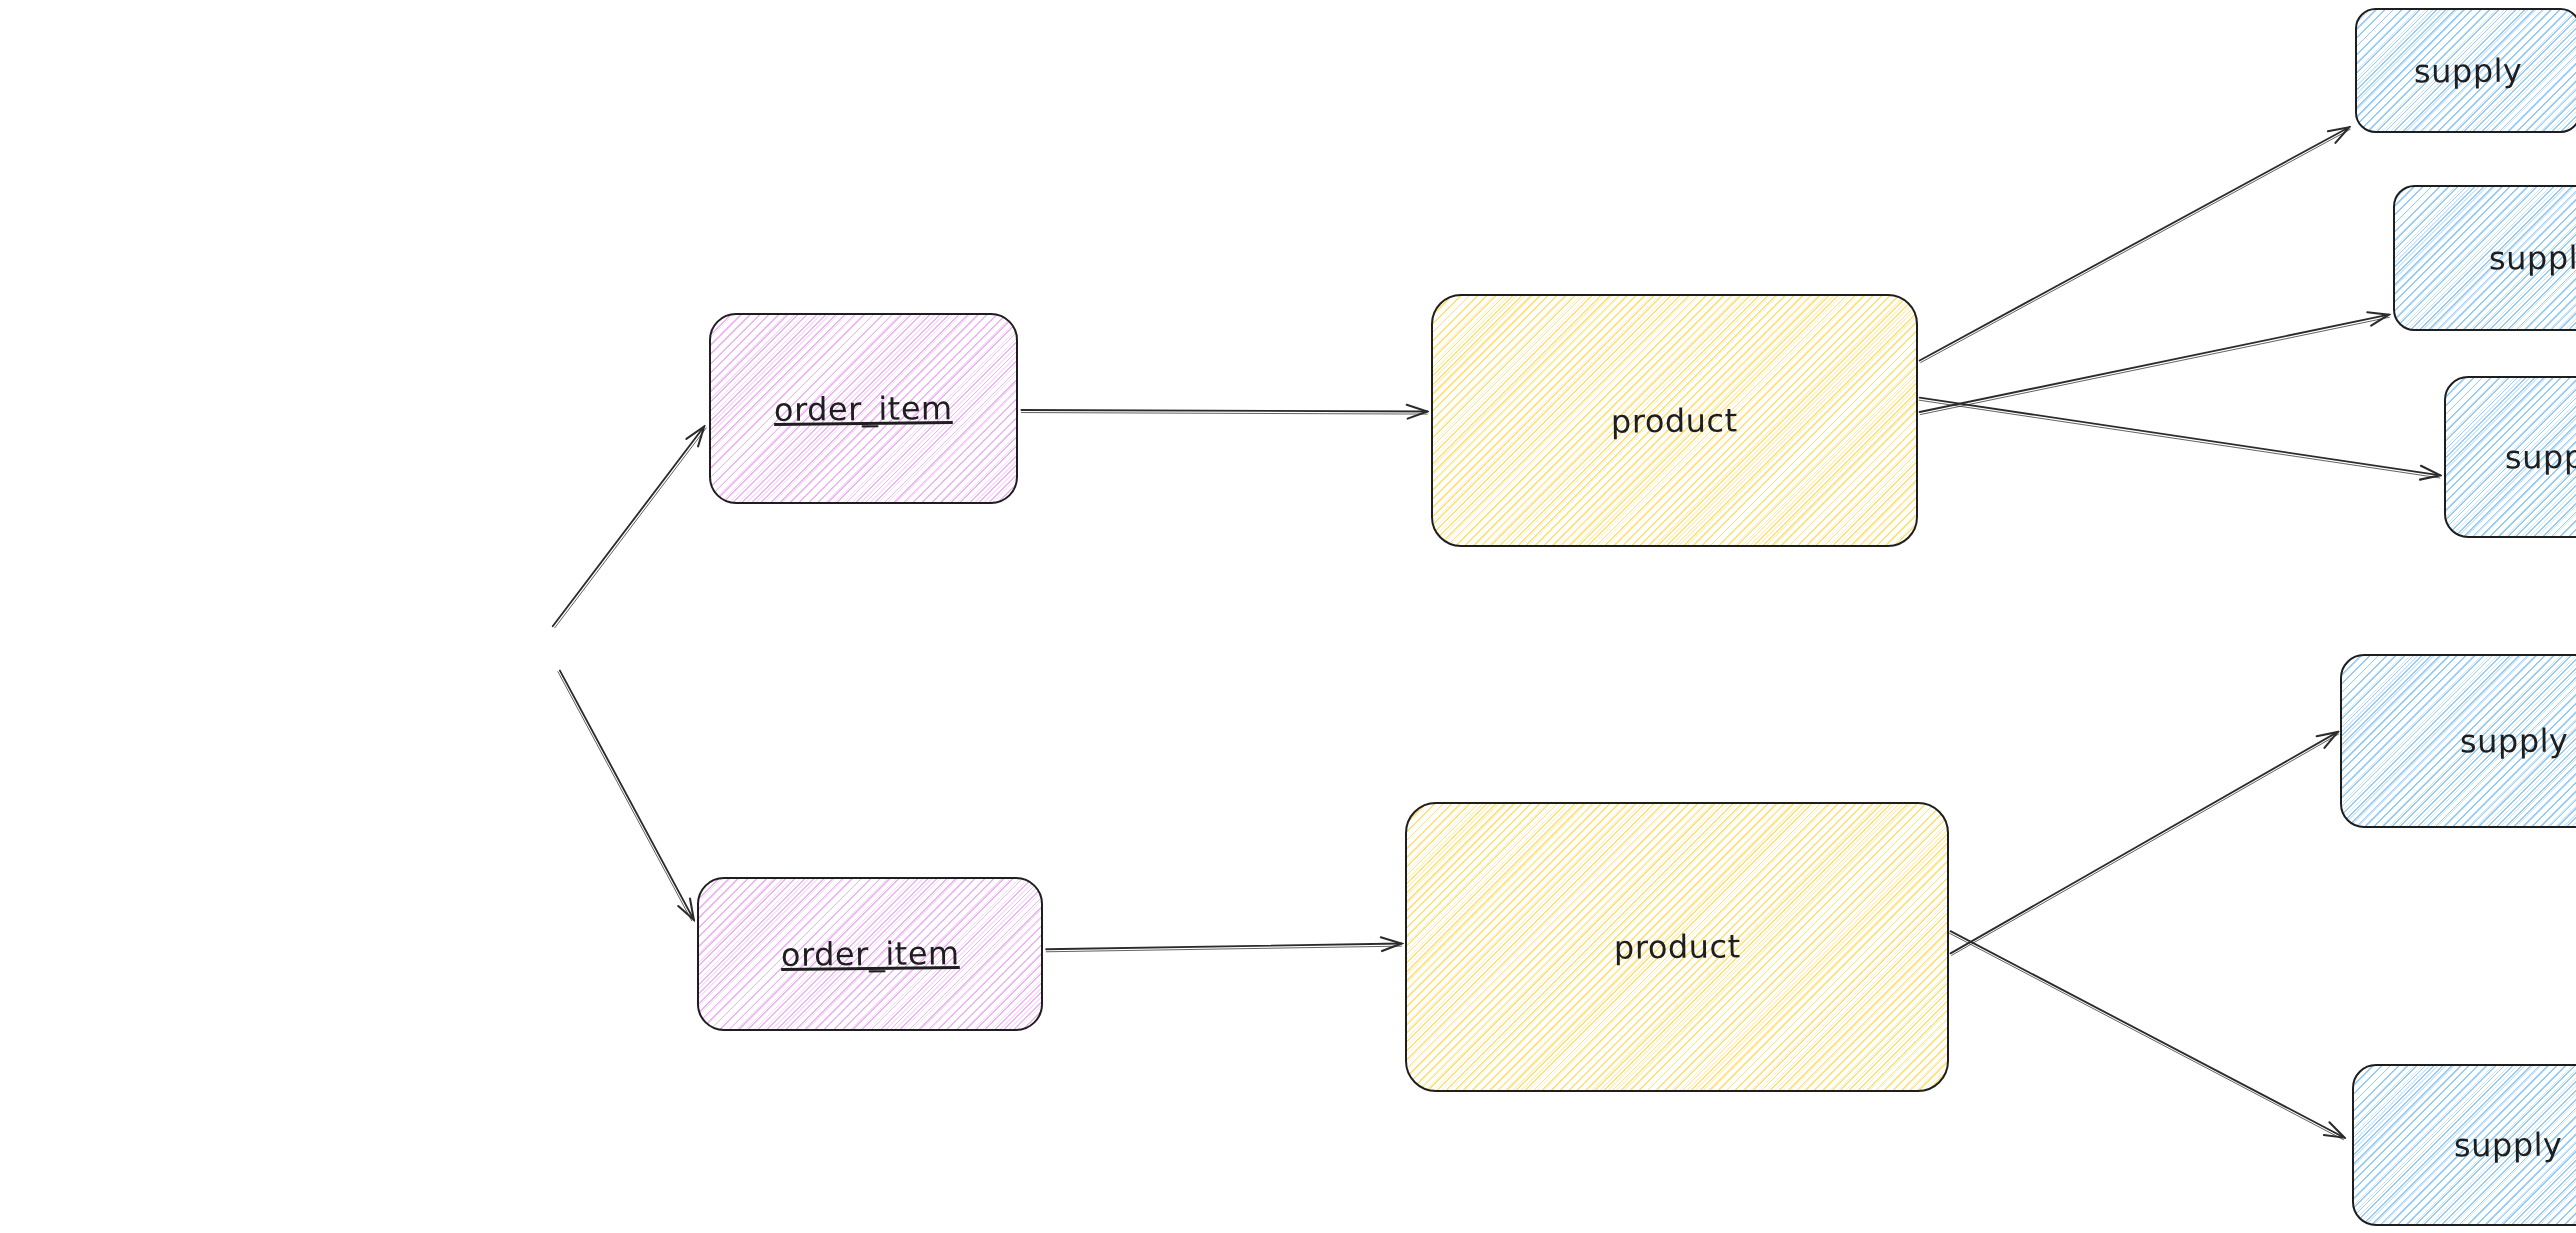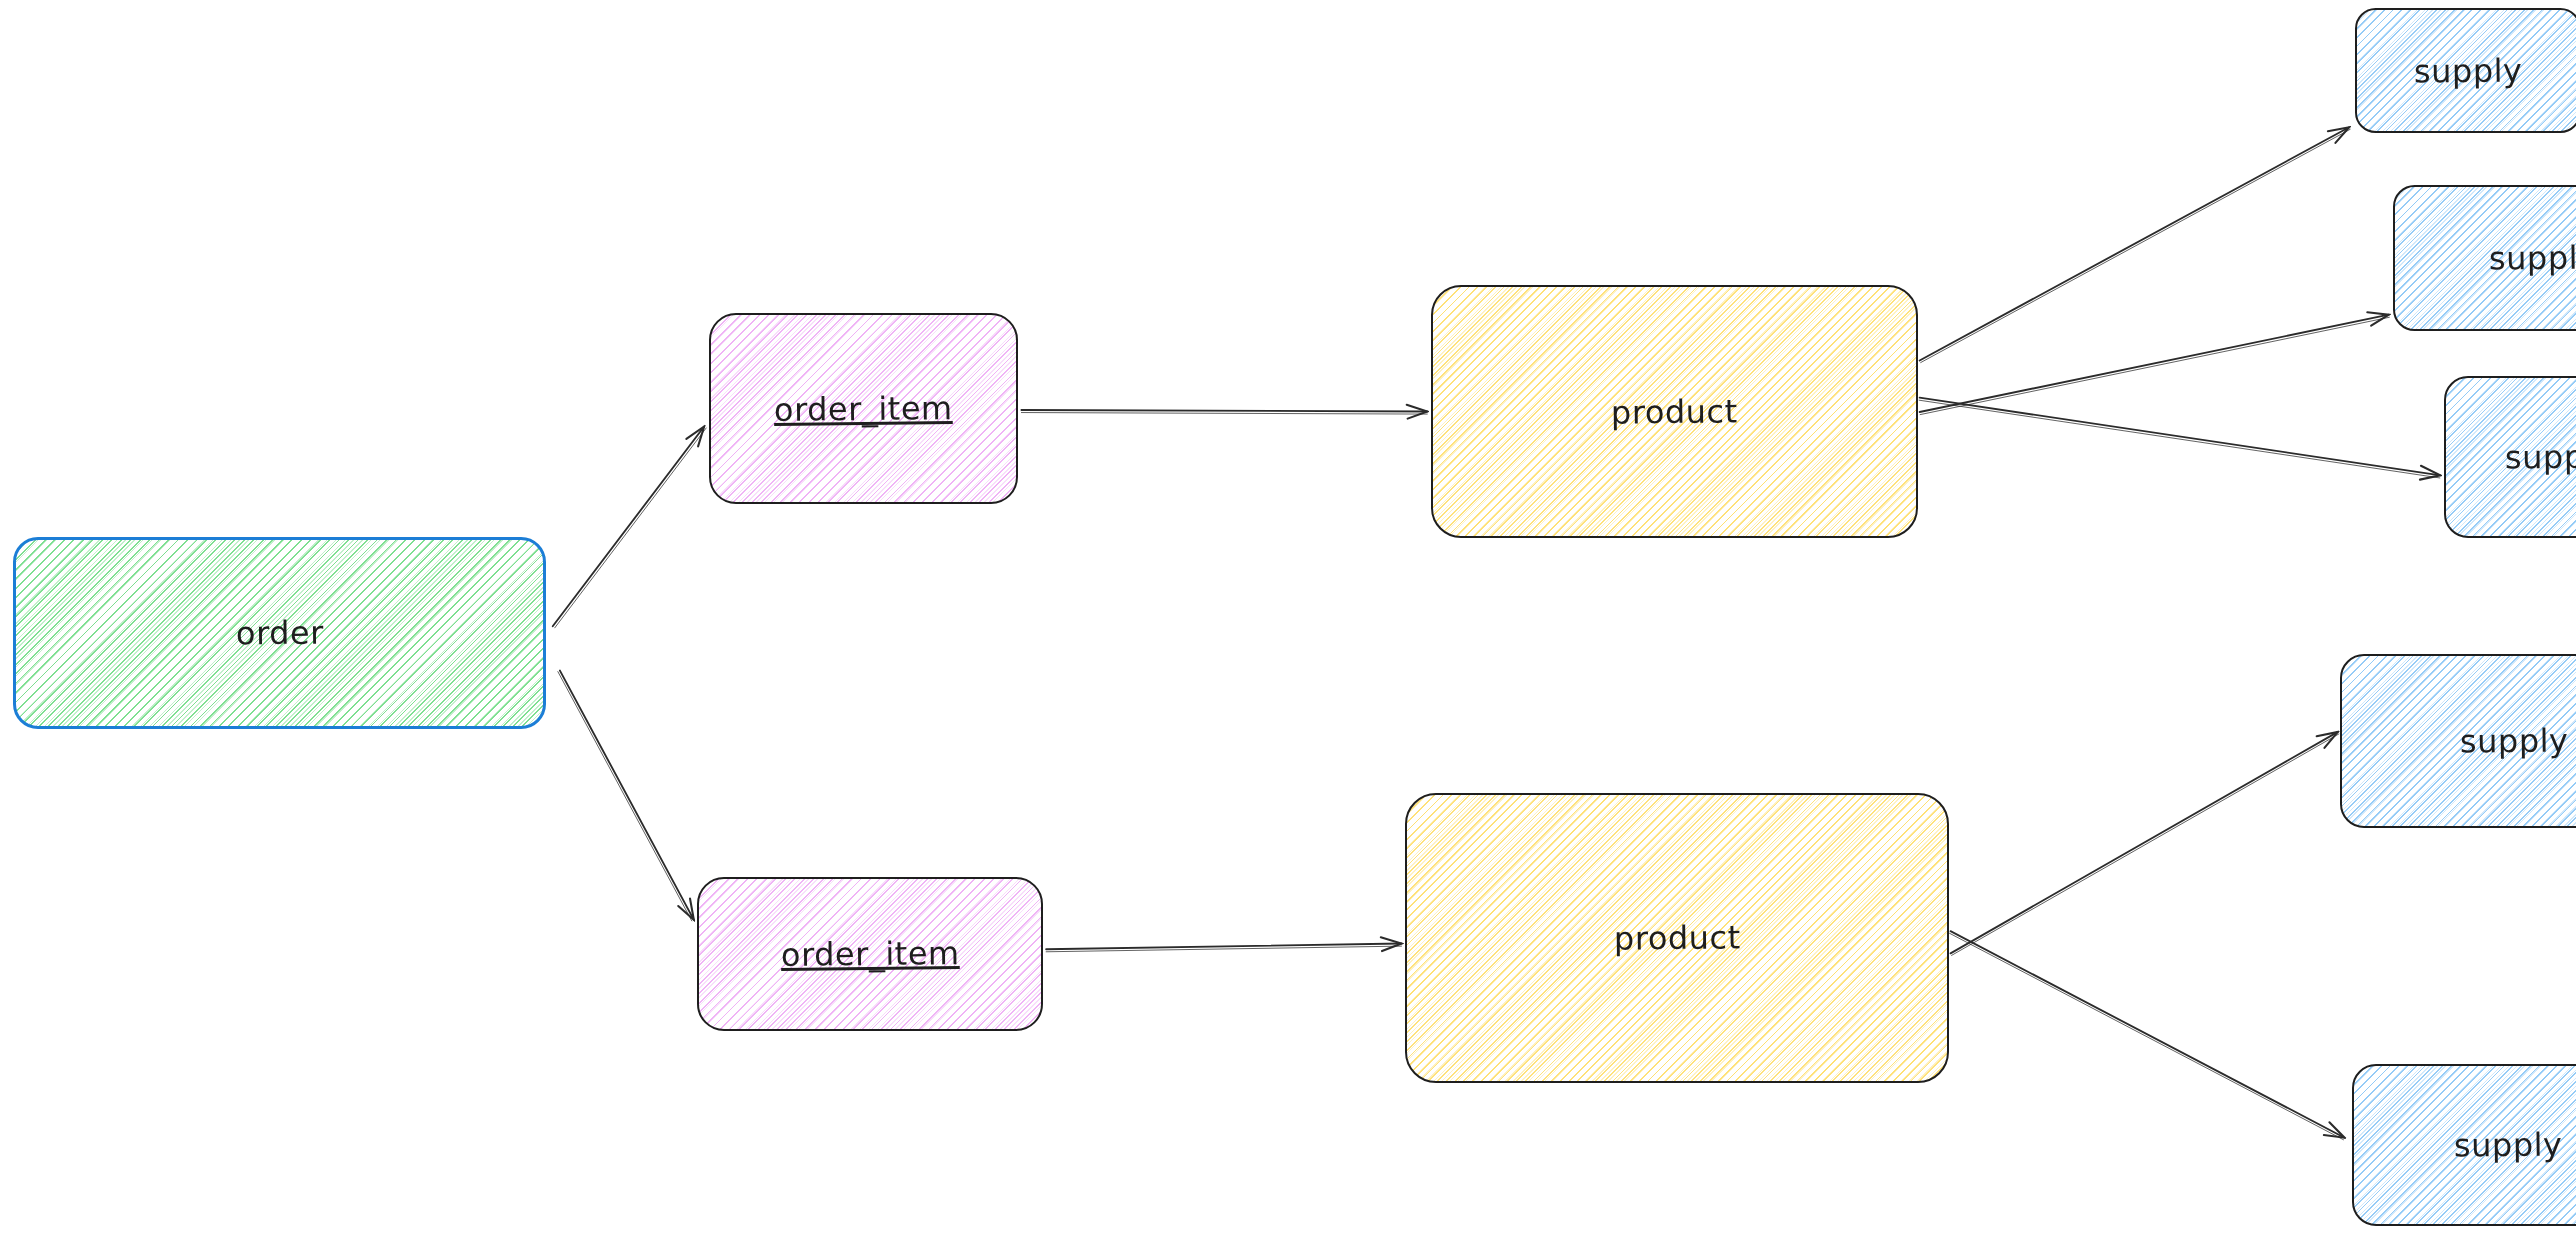--- a/index.html
+++ b/index.html
@@ -32,20 +32,21 @@
   .hatch-pink{
     background-image:
       repeating-linear-gradient(135deg, rgba(238,173,245,0.9) 0 1.3px, transparent 1.3px 6.7px),
       repeating-linear-gradient(135deg, rgba(238,173,245,0.4) 2.6px 3.6px, transparent 3.6px 8.8px);
     text-decoration: underline;
   }
   .hatch-yellow{
     background-image:
       repeating-linear-gradient(135deg, rgba(255,221,102,0.85) 0 1.3px, transparent 1.3px 6.2px),
       repeating-linear-gradient(135deg, rgba(255,221,102,0.4) 2.6px 3.6px, transparent 3.6px 8.2px);
+    margin-top: 9px;
   }
   .hatch-blue{
     background-image:
       repeating-linear-gradient(135deg, rgba(140,199,246,0.9) 0 1.3px, transparent 1.3px 6.2px),
       repeating-linear-gradient(135deg, rgba(140,199,246,0.4) 2.6px 3.6px, transparent 3.6px 8.2px);
   }
   
   .n-order {left:13px;  top:537px; width:533px; height:192px; border-radius:25px; border-color:#1c7ed6; border-width:3.1px;}
   .n-oi1   {left:709px; top:313px;  width:309px;  height:191px; border-radius:27px;}
   .n-p1    {left:1431px; top:285px;  width:487px;  height:253px; border-radius:30px;}
@@ -103,23 +104,20 @@
     <g>
       <path class="main" d="M3786,1851 L4538,1421" marker-end="url(#ah)"></path>
       <path class="echo" d="M3788,1855 L4540,1425"></path>
     </g>
     <g>
       <path class="main" d="M3786,1808 L4551,2209" marker-end="url(#ah)"></path>
       <path class="echo" d="M3784,1812 L4549,2213"></path>
     </g>
   </svg>
 
-  <div class="node n-order hatch-green">
-    <span class="label">order</span>
-  </div>
 
   <div class="node n-oi1 hatch-pink">
     <span class="label">order_item</span>
   </div>
 
   <div class="node n-p1 hatch-yellow">
     <span class="label">product</span>
   </div>
 
   <div class="node n-s1 hatch-blue">

